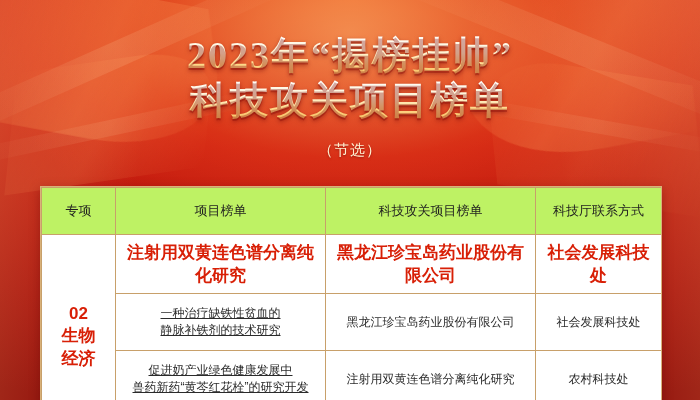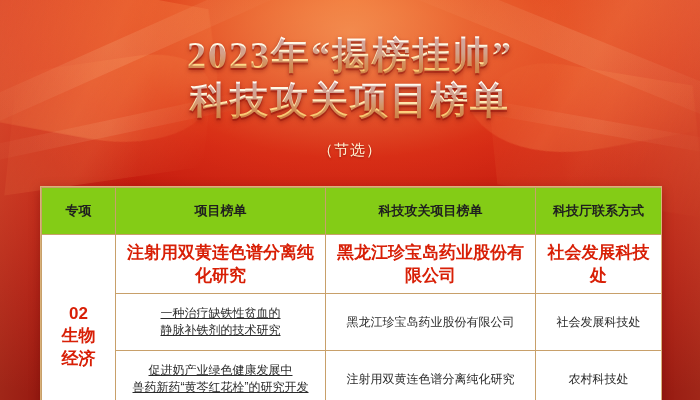--- a/index.html
+++ b/index.html
@@ -103,22 +103,22 @@
     font-size: 12px;
   }
   table.list th, table.list td {
     border: 1px solid #c8a06a;
     text-align: center;
     vertical-align: middle;
     color: #2b2b2b;
     padding: 6px 4px;
   }
   table.list thead th {
-    background: #84cc16;
-    font-weight: bold;
+    background: #bef264;
+    font-weight: normal;
     font-size: 13px;
     color: #1f1f1f;
     height: 34px;
     border-color: #c8a06a;
   }
   col.c1 { width: 74px; }
   col.c2 { width: 210px; }
   col.c3 { width: 210px; }
   col.c4 { width: 126px; }
 

